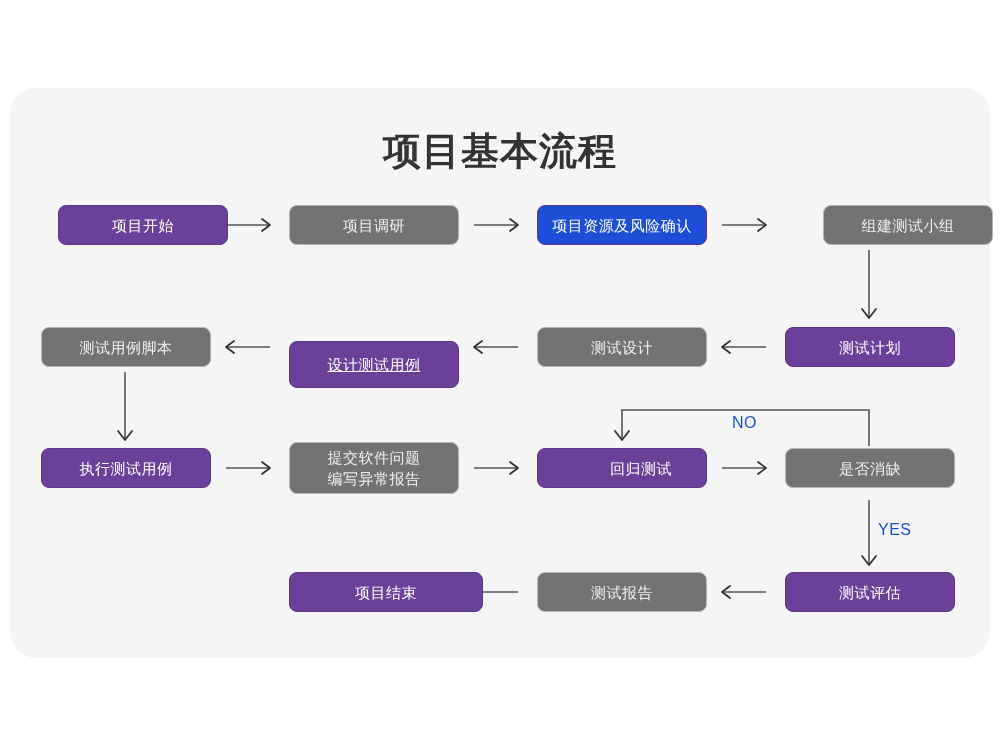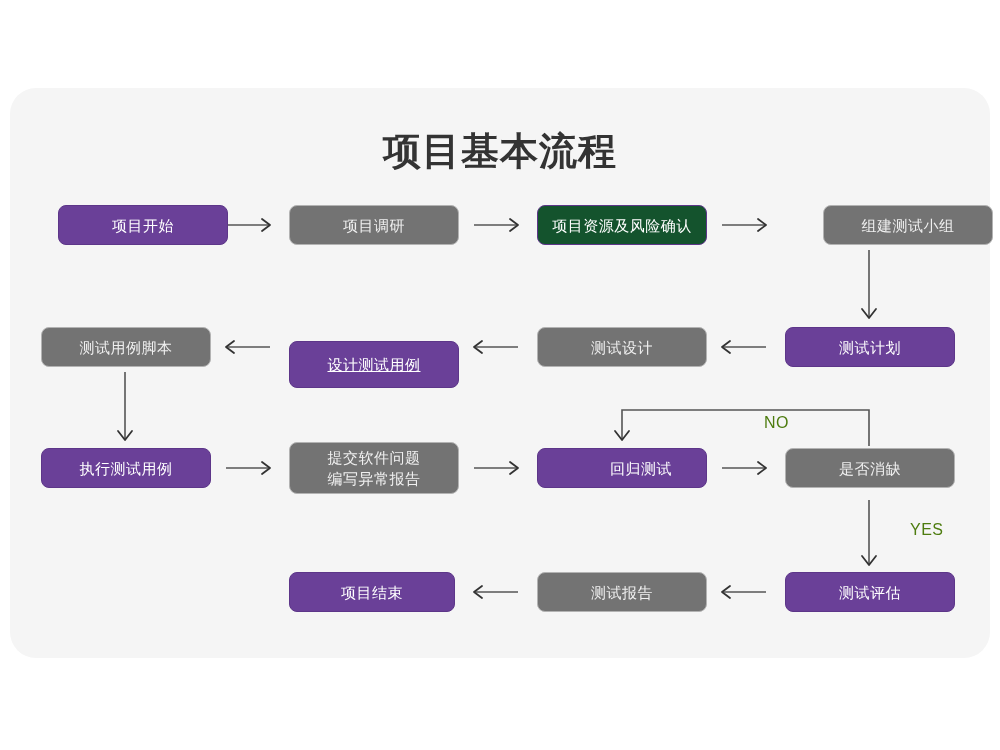--- a/index.html
+++ b/index.html
@@ -59,21 +59,21 @@
     line-height: 21px;
     letter-spacing: 0.5px;
     user-select: none;
   }
   .node.purple {
     background: #6a4098;
     border: 1.5px solid #5d3689;
     color: #ffffff;
   }
   .node.purple-light {
-    background: #14532d;
+    background: #1d4ed8;
     border: 1.5px solid #5d3689;
     color: #ffffff;
   }
   .node.gray {
     background: #737373;
     border: 1.5px solid #b3b3b3;
     color: #f0f0f0;
   }
   .node-label { display: block; white-space: pre-line; }
 
@@ -96,24 +96,23 @@
     stroke: #333333;
     stroke-width: 1.8;
     fill: none;
     stroke-linecap: round;
     stroke-linejoin: round;
   }
 
   .branch-label {
     position: absolute;
     font-size: 16px;
-    color: #4d7c0f;
+    color: #1d4ed8;
     letter-spacing: 0.5px;
     user-select: none;
-    margin-left: 32px;
   }
 </style>
 </head>
 <body>
 
 <div id="stage">
 
   <div id="panel"></div>
 
   <div id="chart-title">项目基本流程</div>
@@ -242,17 +241,17 @@
   </div>
 
   <div class="node purple" style="left:785px; top:572px; width:170px; height:40px;">
     <span class="node-label">测试评估</span>
   </div>
 
   <div class="node gray" style="left:537px; top:572px; width:170px; height:40px;">
     <span class="node-label">测试报告</span>
   </div>
 
-  <div class="node purple" style="left:289px; top:572px; width:166px; height:40px;">
+  <div class="node purple" style="left:289px; top:572px; width:194px; height:40px;">
     <span class="node-label">项目结束</span>
   </div>
 
 </div>
 
 </body></html>

